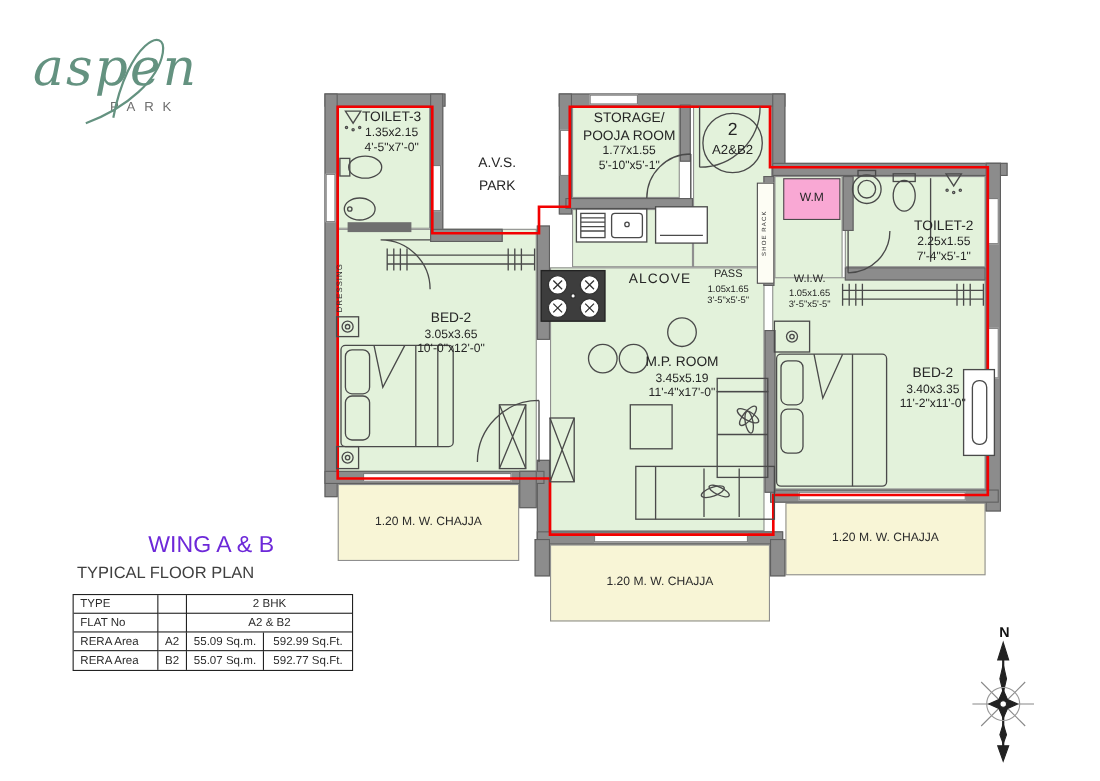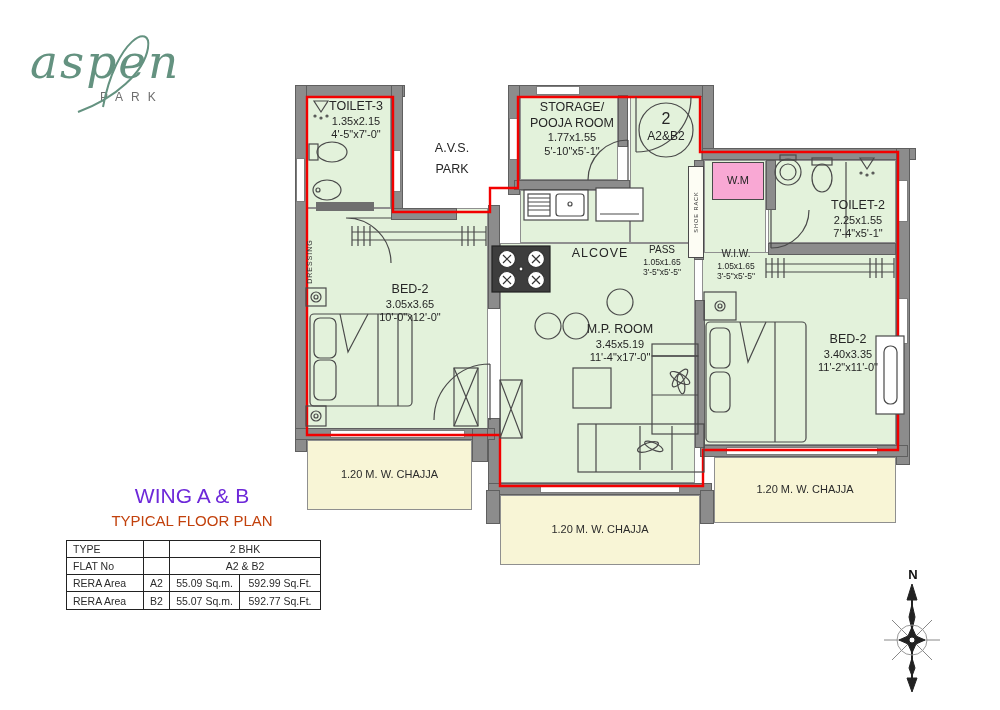--- a/index.html
+++ b/index.html
@@ -17,21 +17,21 @@
   .small .rname{font-size:10px;margin-top:44px;}
   .small .rdim{font-size:8.5px;}
   .vtext{position:absolute;display:flex;align-items:center;justify-content:center;}
   .vtext span{transform:rotate(-90deg);white-space:nowrap;letter-spacing:1px;color:#333;}
   .chajja-lbl{position:absolute;font-size:11px;color:#2b2b2b;text-align:center;width:100%;}
   svg.layer{position:absolute;left:0;top:0;pointer-events:none;}
   .logo-brand{position:absolute;left:30px;top:34px;font-family:"DejaVu Serif", serif;
               font-style:italic;font-size:47px;color:#649280;letter-spacing:2px;}
   .logo-sub{position:absolute;left:100px;top:90px;font-size:12px;letter-spacing:8px;color:#6e6e6e;}
   .title1{position:absolute;left:70px;top:484px;width:244px;text-align:center;font-size:21px;color:#6d28d9;}
-  .title2{position:absolute;left:70px;top:512px;width:244px;text-align:center;font-size:15px;color:#c2410c;}
+  .title2{position:absolute;left:70px;top:512px;width:244px;font-size:15px;color:#404040;}
   .info-table{position:absolute;left:66px;top:540px;width:253px;border:1.6px solid #222;
               display:grid;grid-template-columns:77px 26px 70px 80px;background:#fff;}
   .cell{border-right:1px solid #222;border-bottom:1px solid #222;height:17px;font-size:10.5px;
         display:flex;align-items:center;justify-content:center;box-sizing:border-box;}
   .cell.l{justify-content:flex-start;padding-left:6px;}
   .cell.last{border-right:none;}
   .cell.bot{border-bottom:none;}
   .span2{grid-column:3/5;}
   .north{position:absolute;left:903px;top:567px;width:20px;text-align:center;
          font-size:13px;font-weight:bold;color:#111;}

